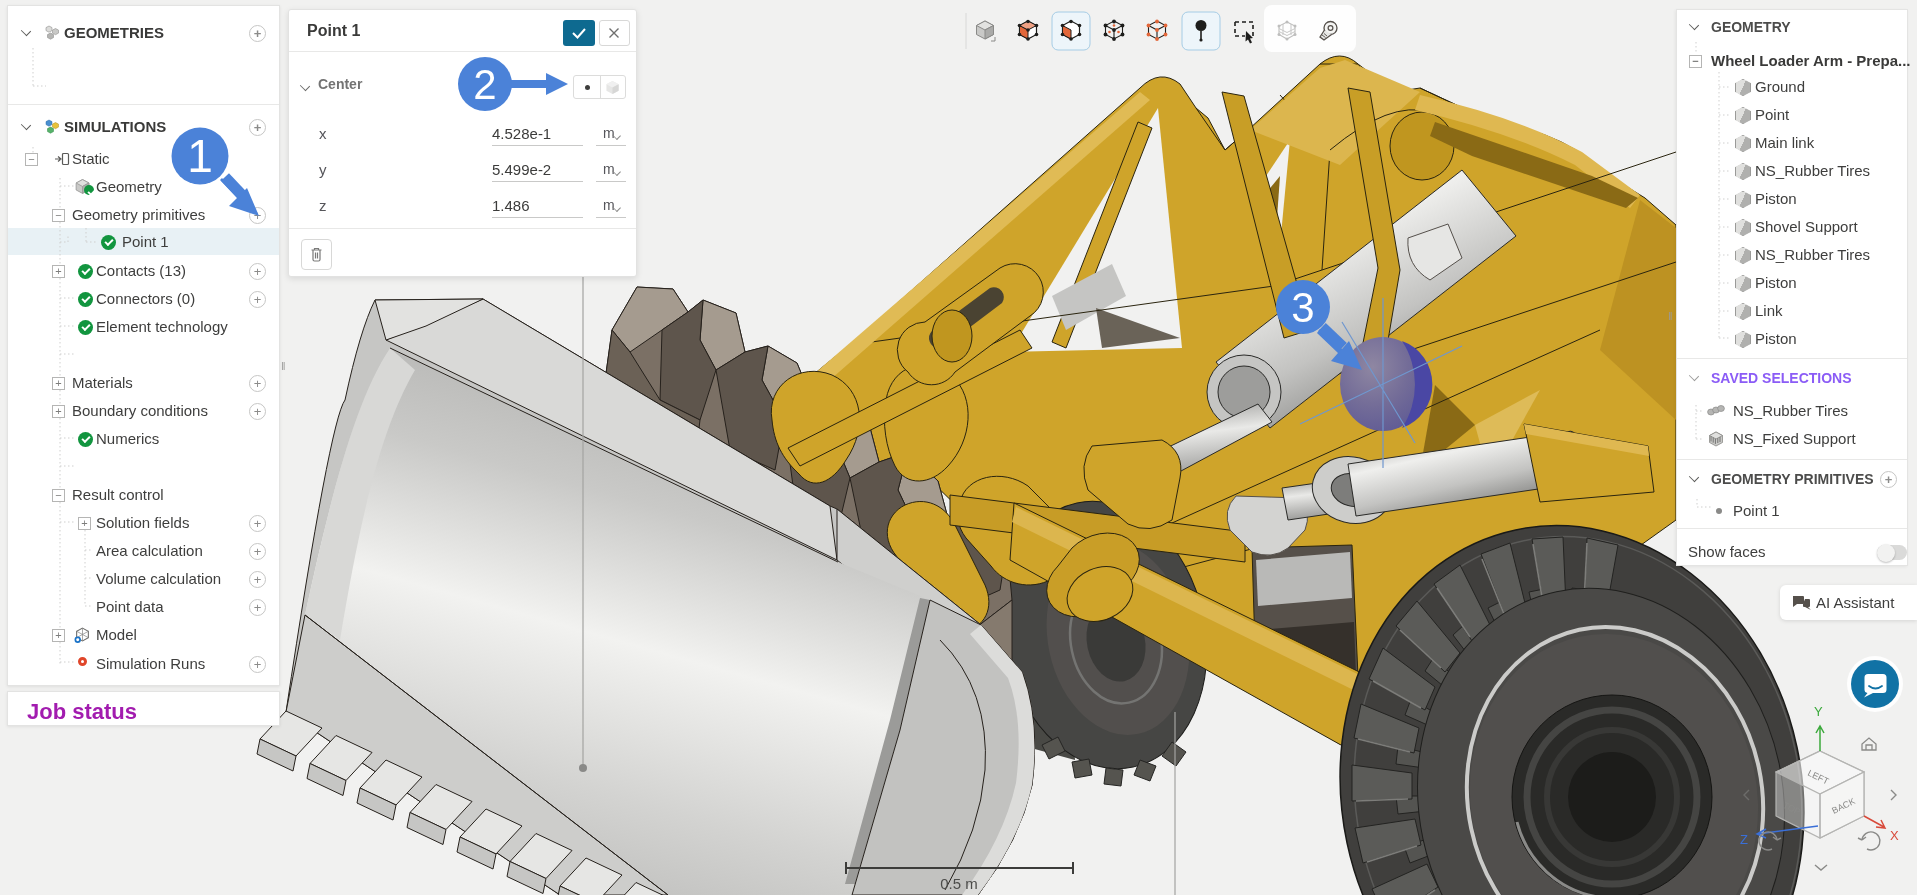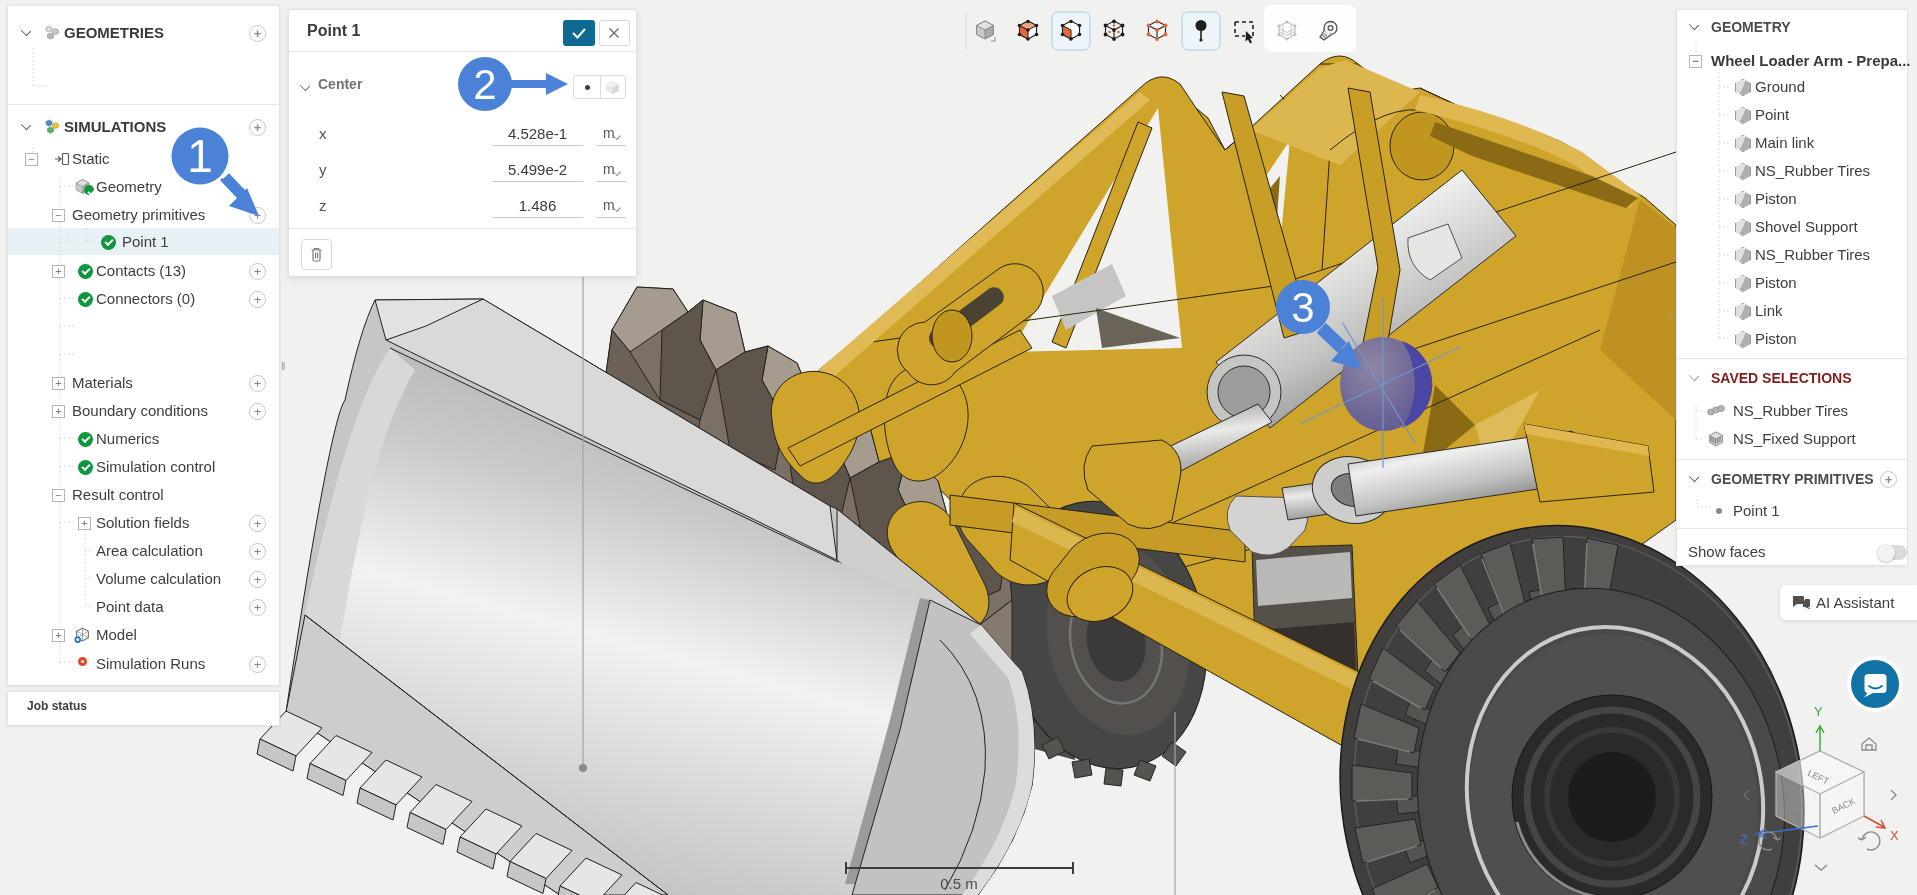--- a/index.html
+++ b/index.html
@@ -5,21 +5,21 @@
   * { margin:0; padding:0; box-sizing:border-box; }
   html,body { width:1917px; height:895px; overflow:hidden; background:#f1f1f0;
     font-family:"Liberation Sans", sans-serif; }
   #stage { position:relative; width:1917px; height:895px; }
   #scene { position:absolute; left:0; top:0; z-index:1; }
   .panel { position:absolute; background:#fff; z-index:10; }
   
   #lpanel { left:7px; top:5px; width:273px; height:681px; border:1px solid #e3e3e2;
     box-shadow:0 1px 3px rgba(0,0,0,.08); }
   #jobstatus { left:7px; top:691px; width:273px; height:35px; border:1px solid #e3e3e2;
-    box-shadow:0 1px 3px rgba(0,0,0,.08); font-weight:bold; font-size:12px; color:#404040;
+    box-shadow:0 1px 3px rgba(0,0,0,.08); font-weight:bold; font-size:22px; color:#a21caf;
     padding:7px 0 0 19px; }
   .trow { position:absolute; height:28px; line-height:28px; font-size:15px; color:#3e3e3d;
     white-space:nowrap; width:100%;padding-left:9px; }
   .trow.hdr { font-weight:bold; color:#3a3a39; }
   .trow .lbl { position:absolute; top:0; }
   .chev { position:absolute; top:8px; width:8px; height:8px; border-right:1.6px solid #5a5a58;
     border-bottom:1.6px solid #5a5a58; transform:rotate(45deg) scale(1,.82); }
   .pm { position:absolute; top:8px; width:13px; height:13px; border:1px solid #b5b5b4;
     background:#fff; color:#7d7d7c; font-size:11px; line-height:11px; text-align:center; }
   .plusc { position:absolute; right:13px; top:6px; width:17px; height:17px; border:1px solid #c6c6c5;
@@ -31,21 +31,21 @@
   .divider { position:absolute; left:0; width:100%; border-top:1px solid #e8e8e7; }
   .rrow { position:absolute; height:28px; line-height:28px; font-size:15px; color:#3e3e3d;
     white-space:nowrap; padding-left:78px; width:100%; }
   .rrow:before { content:""; position:absolute; left:58px; top:6px; width:14px; height:15px;
     background:
       linear-gradient(115deg,#e0e0de 48%,#b0b0ae 48%),
       #c9c9c7; border:1px solid #9a9a98; clip-path:polygon(50% 0,100% 25%,100% 75%,50% 100%,0 75%,0 25%); }
   .frow { position:absolute; width:100%; height:32px; }
   .frow .fl { position:absolute; left:30px; top:5px; font-size:15px; color:#55555a; }
   .frow .fv { position:absolute; left:203px; width:91px; top:5px; font-size:15px; color:#3c3c3b;
-    text-align:center; border-bottom:1px solid #c9c9c8; padding-bottom:3px; }
+    text-align:left; border-bottom:1px solid #c9c9c8; padding-bottom:3px; }
   .frow:after { content:"m"; position:absolute; left:307px; width:30px; top:5px; font-size:14px;
     color:#55555a; text-align:left; text-indent:7px; border-bottom:1px solid #c9c9c8; padding-bottom:4px; }
   .frow:before { content:""; position:absolute; left:324px; top:12px; width:6px; height:6px; z-index:2;
     border-right:1.4px solid #8a8a89; border-bottom:1.4px solid #8a8a89; transform:rotate(45deg) scale(1,.8); }
   
   #rpanel { left:1676px; top:9px; width:232px; height:557px; border:1px solid #e4e4e3;
     box-shadow:-1px 1px 3px rgba(0,0,0,.06); }
   
   #dialog { left:288px; top:9px; width:349px; height:268px; border:1px solid #e2e2e1;
     border-radius:3px; box-shadow:0 2px 6px rgba(0,0,0,.1); }
@@ -390,37 +390,37 @@
         <span class="pm" style="left:44px">+</span>
         <span class="gcheck" style="left:70px"></span>
         <span class="lbl" style="left:88px">Contacts (13)</span>
         <span class="plusc">+</span>
       </div>
     <div class="trow" style="top:279px">
         <span class="gcheck" style="left:70px"></span>
         <span class="lbl" style="left:88px">Connectors (0)</span>
         <span class="plusc">+</span>
       </div>
+    <div class="trow" style="top:307px">
+        <span class="gcheck" style="left:70px"></span>
+        <span class="lbl" style="left:88px">Element technology</span>
+      </div>
     <div class="trow" style="top:363px">
         <span class="pm" style="left:44px">+</span>
         <span class="lbl" style="left:64px">Materials</span>
         <span class="plusc">+</span>
       </div>
     <div class="trow" style="top:391px">
         <span class="pm" style="left:44px">+</span>
         <span class="lbl" style="left:64px">Boundary conditions</span>
         <span class="plusc">+</span>
       </div>
     <div class="trow" style="top:419px">
         <span class="gcheck" style="left:70px"></span>
         <span class="lbl" style="left:88px">Numerics</span>
-      </div>
-    <div class="trow" style="top:447px">
-        <span class="gcheck" style="left:70px"></span>
-        <span class="lbl" style="left:88px">Simulation control</span>
       </div>
     <div class="trow" style="top:475px">
         <span class="pm" style="left:44px">−</span>
         <span class="lbl" style="left:64px">Result control</span>
       </div>
     <div class="trow" style="top:503px">
         <span class="pm" style="left:70px">+</span>
         <span class="lbl" style="left:88px">Solution fields</span>
         <span class="plusc">+</span>
       </div>
@@ -474,21 +474,21 @@
     <div class="rrow" style="top:91px">Point</div>
     <div class="rrow" style="top:119px">Main link</div>
     <div class="rrow" style="top:147px">NS_Rubber Tires</div>
     <div class="rrow" style="top:175px">Piston</div>
     <div class="rrow" style="top:203px">Shovel Support</div>
     <div class="rrow" style="top:231px">NS_Rubber Tires</div>
     <div class="rrow" style="top:259px">Piston</div>
     <div class="rrow" style="top:287px">Link</div>
     <div class="rrow" style="top:315px">Piston</div>
     <div class="divider" style="top:348px"></div>
-    <div class="trow hdr" style="top:354px;font-size:14px;color:#7f1d1d">
+    <div class="trow hdr" style="top:354px;font-size:14px;color:#8b5cf6">
         <span class="chev" style="left:13px;border-color:#9b9b9a"></span>
         <span class="lbl" style="left:34px">SAVED SELECTIONS</span>
       </div>
     <div class="trow" style="top:387px">
         <svg style="position:absolute;left:30px;top:7px" width="18" height="14" viewBox="0 0 18 14">
           <g fill="#b5b5b3" stroke="#8a8a88" stroke-width=".7">
             <ellipse cx="4" cy="8" rx="3.4" ry="3"></ellipse>
             <ellipse cx="9" cy="6" rx="3.4" ry="3"></ellipse>
             <ellipse cx="14" cy="4.5" rx="3.4" ry="3"></ellipse>
           </g>

